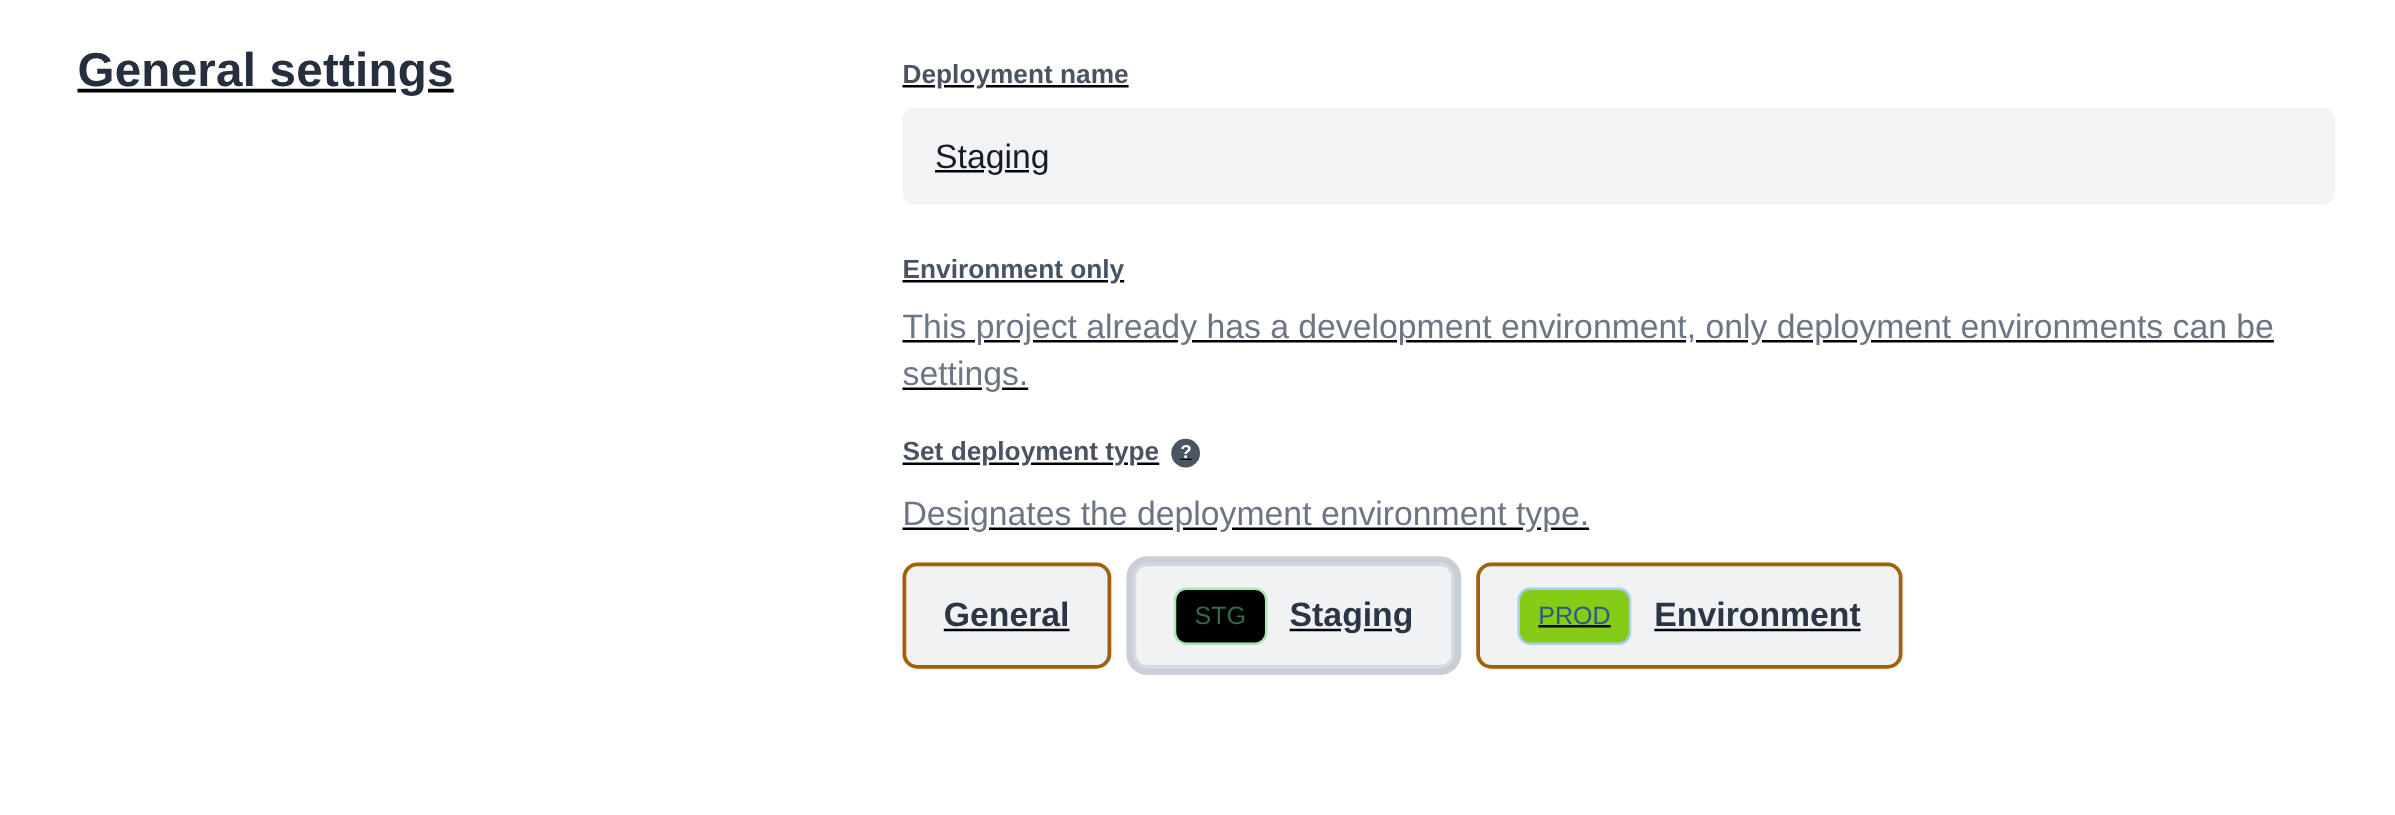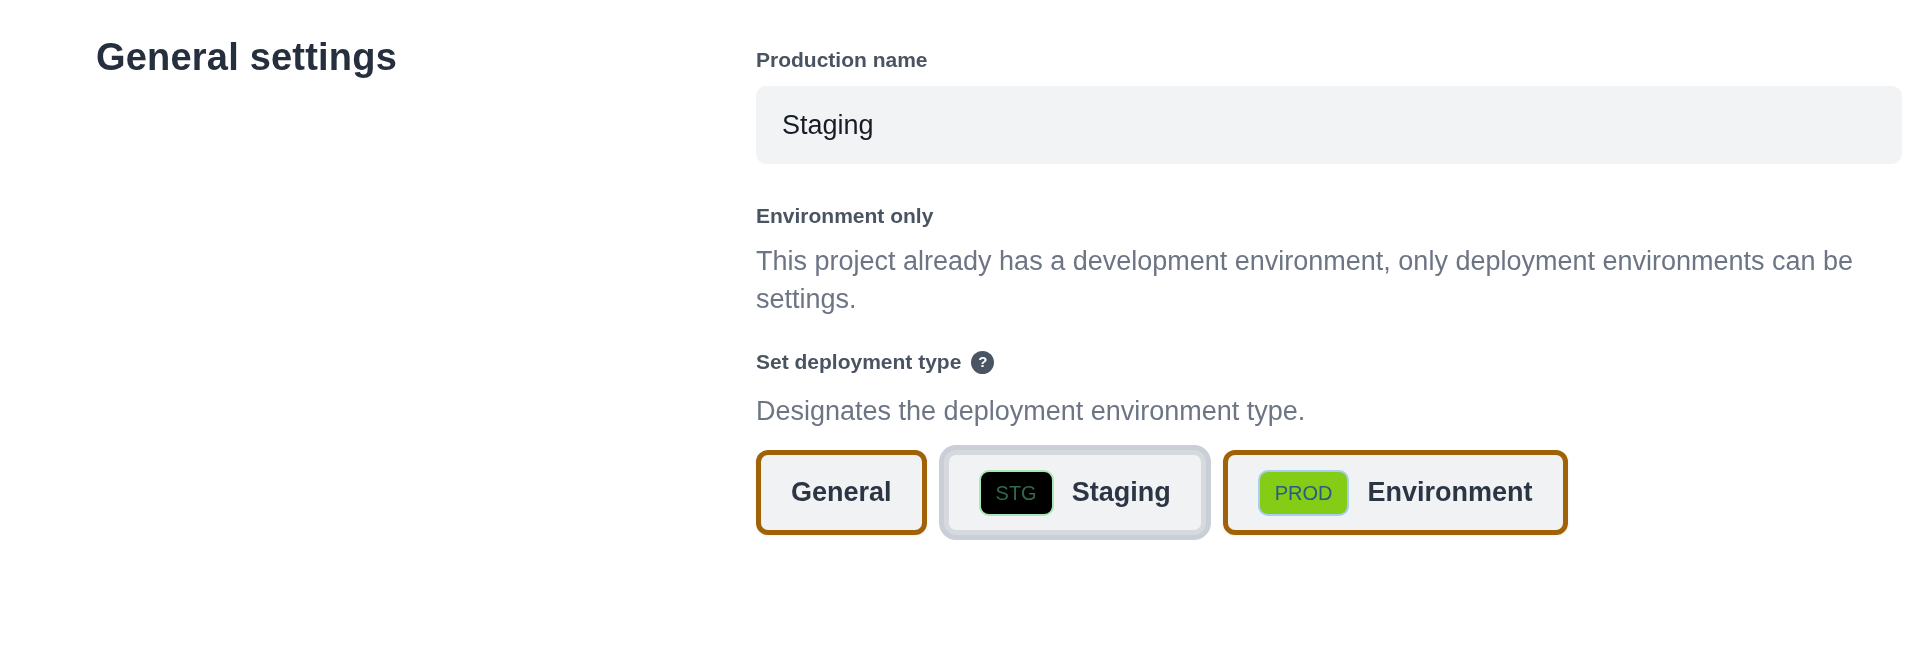--- a/index.html
+++ b/index.html
@@ -4,21 +4,22 @@
 <style>
   * { margin: 0; padding: 0; box-sizing: border-box; }
   html, body {
     width: 1916px; height: 652px;
     background: #ffffff;
     font-family: "Liberation Sans", sans-serif;
     overflow: hidden;
   }
   .layout {
     display: flex;
-    padding: 36px 48px 0 96px;
+    padding: 36px 48px 0 62px;
+    text-decoration: underline;
   }
   .heading-col { width: 660px; flex: 0 0 660px; }
   .page-title {
     font-size: 38px; font-weight: 700; color: #252f3e;
     letter-spacing: 0.2px;
   }
   .form-col { width: 1146px; flex: 0 0 1146px; padding-top: 10px; }
 
   .field-label {
     font-size: 21px; font-weight: 700; color: #4a5361;
@@ -49,21 +50,21 @@
   }
   .deploy-desc {
     font-size: 27px; color: #6d7585; line-height: 38px;
     margin-bottom: 14px;
   }
 
   .options-row { display: flex; gap: 17px; align-items: center; padding: 6px 0 0 0; }
   .option-btn {
     display: inline-flex; align-items: center; justify-content: center;
     height: 85px; padding: 0 30px;
-    background: #f1f2f4; border: 5px solid #a16207; border-radius: 12px;
+    background: #f1f2f4; border: 3px solid #a16207; border-radius: 12px;
     box-shadow: 0 1px 3px rgba(16,24,40,0.07);
     font-family: "Liberation Sans", sans-serif;
     font-size: 27px; font-weight: 700; color: #2b3544;
     cursor: pointer; gap: 18px;
   }
   .option-btn.selected {
     box-shadow: 0 0 0 5px #caced6, 0 1px 3px rgba(16,24,40,0.07);
     border-color: #d6dade;
   }
   .badge {
@@ -79,21 +80,21 @@
 <body>
 
 <div class="layout">
 
   <div class="heading-col">
     <h1 class="page-title">General settings</h1>
   </div>
 
   <div class="form-col">
 
-    <div class="field-label">Production name</div>
+    <div class="field-label">Deployment name</div>
     <input class="text-input input-1" type="text" value="Staging" style="">
 
     <div class="field-label">Environment only</div>
 
     <div class="help-text">This project already has a development environment, only deployment environments can be settings.</div>
 
     <div class="field-label deploy-label-row">
       <span>Set deployment type</span>
       <span class="q-icon">?</span>
     </div>

